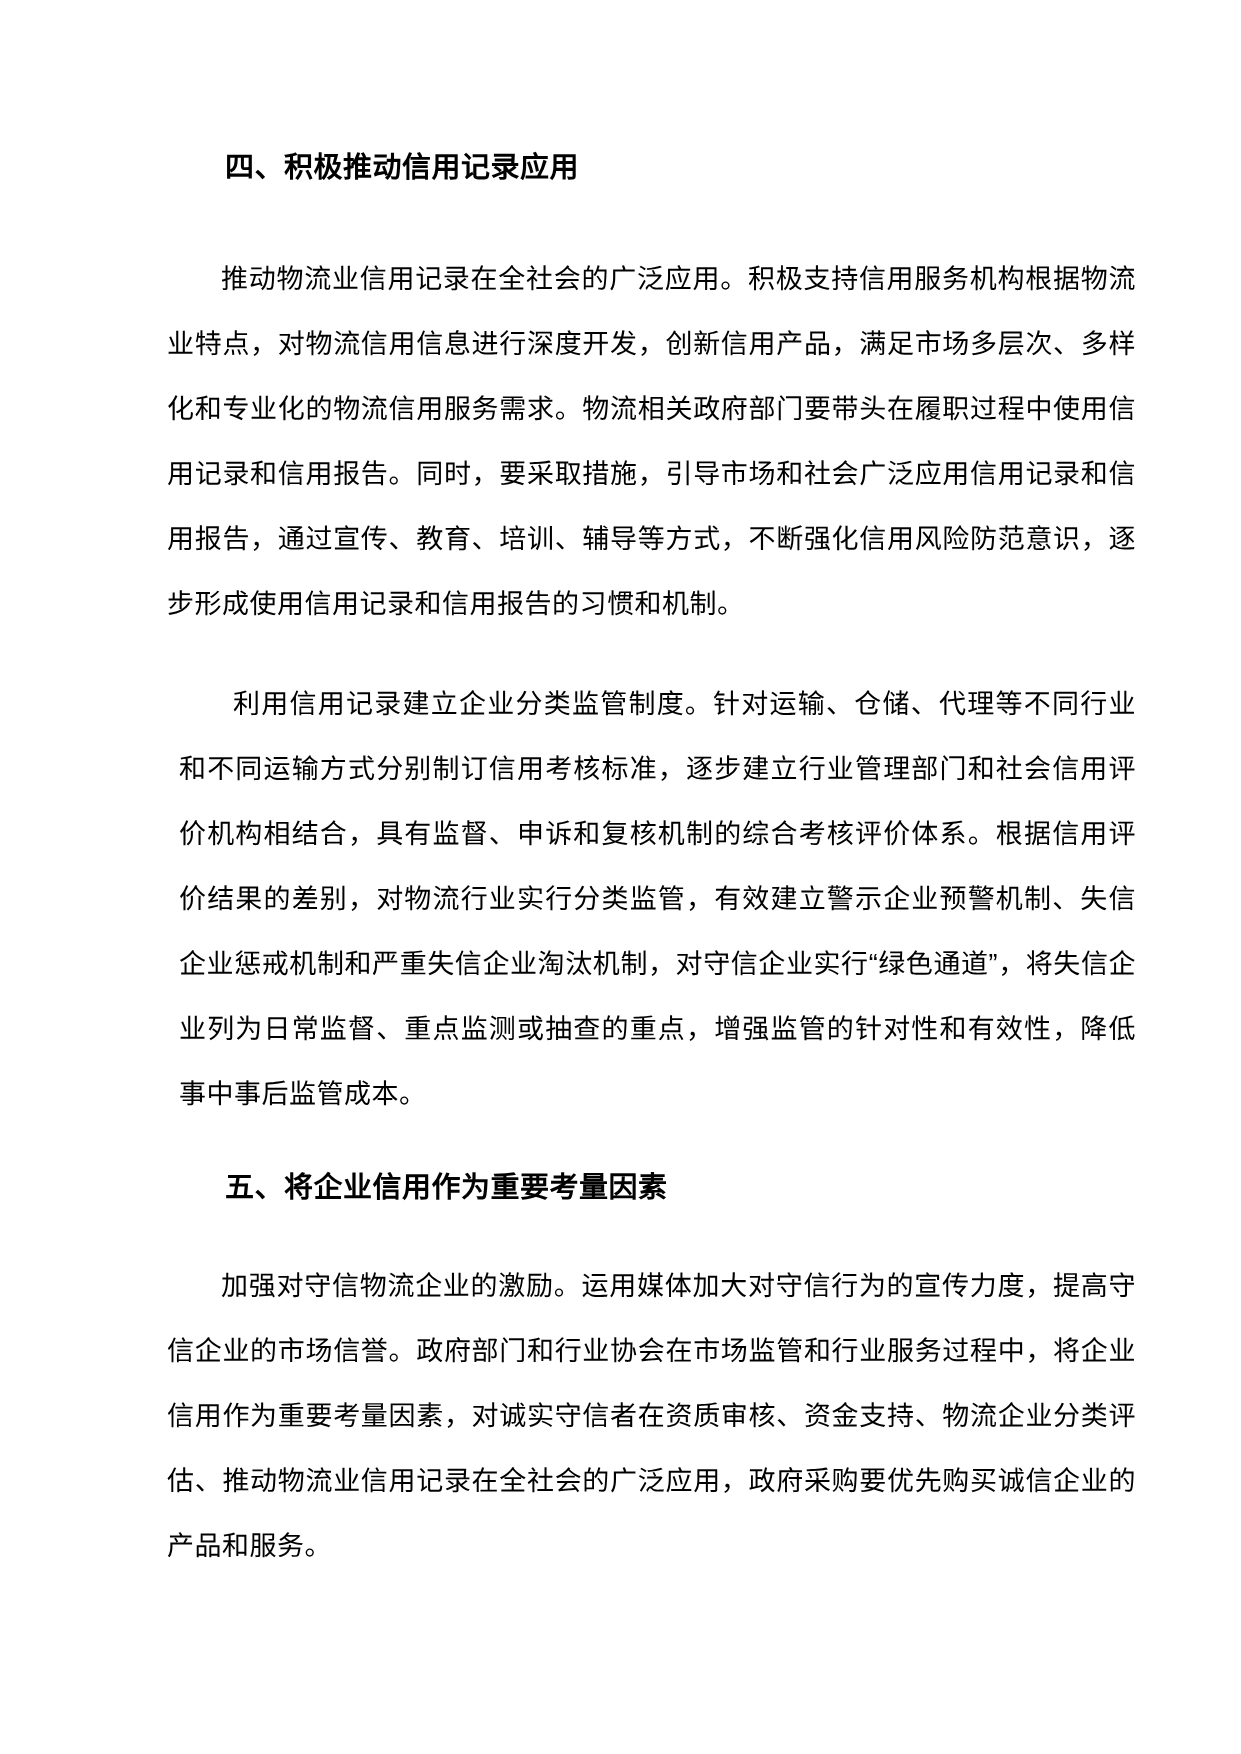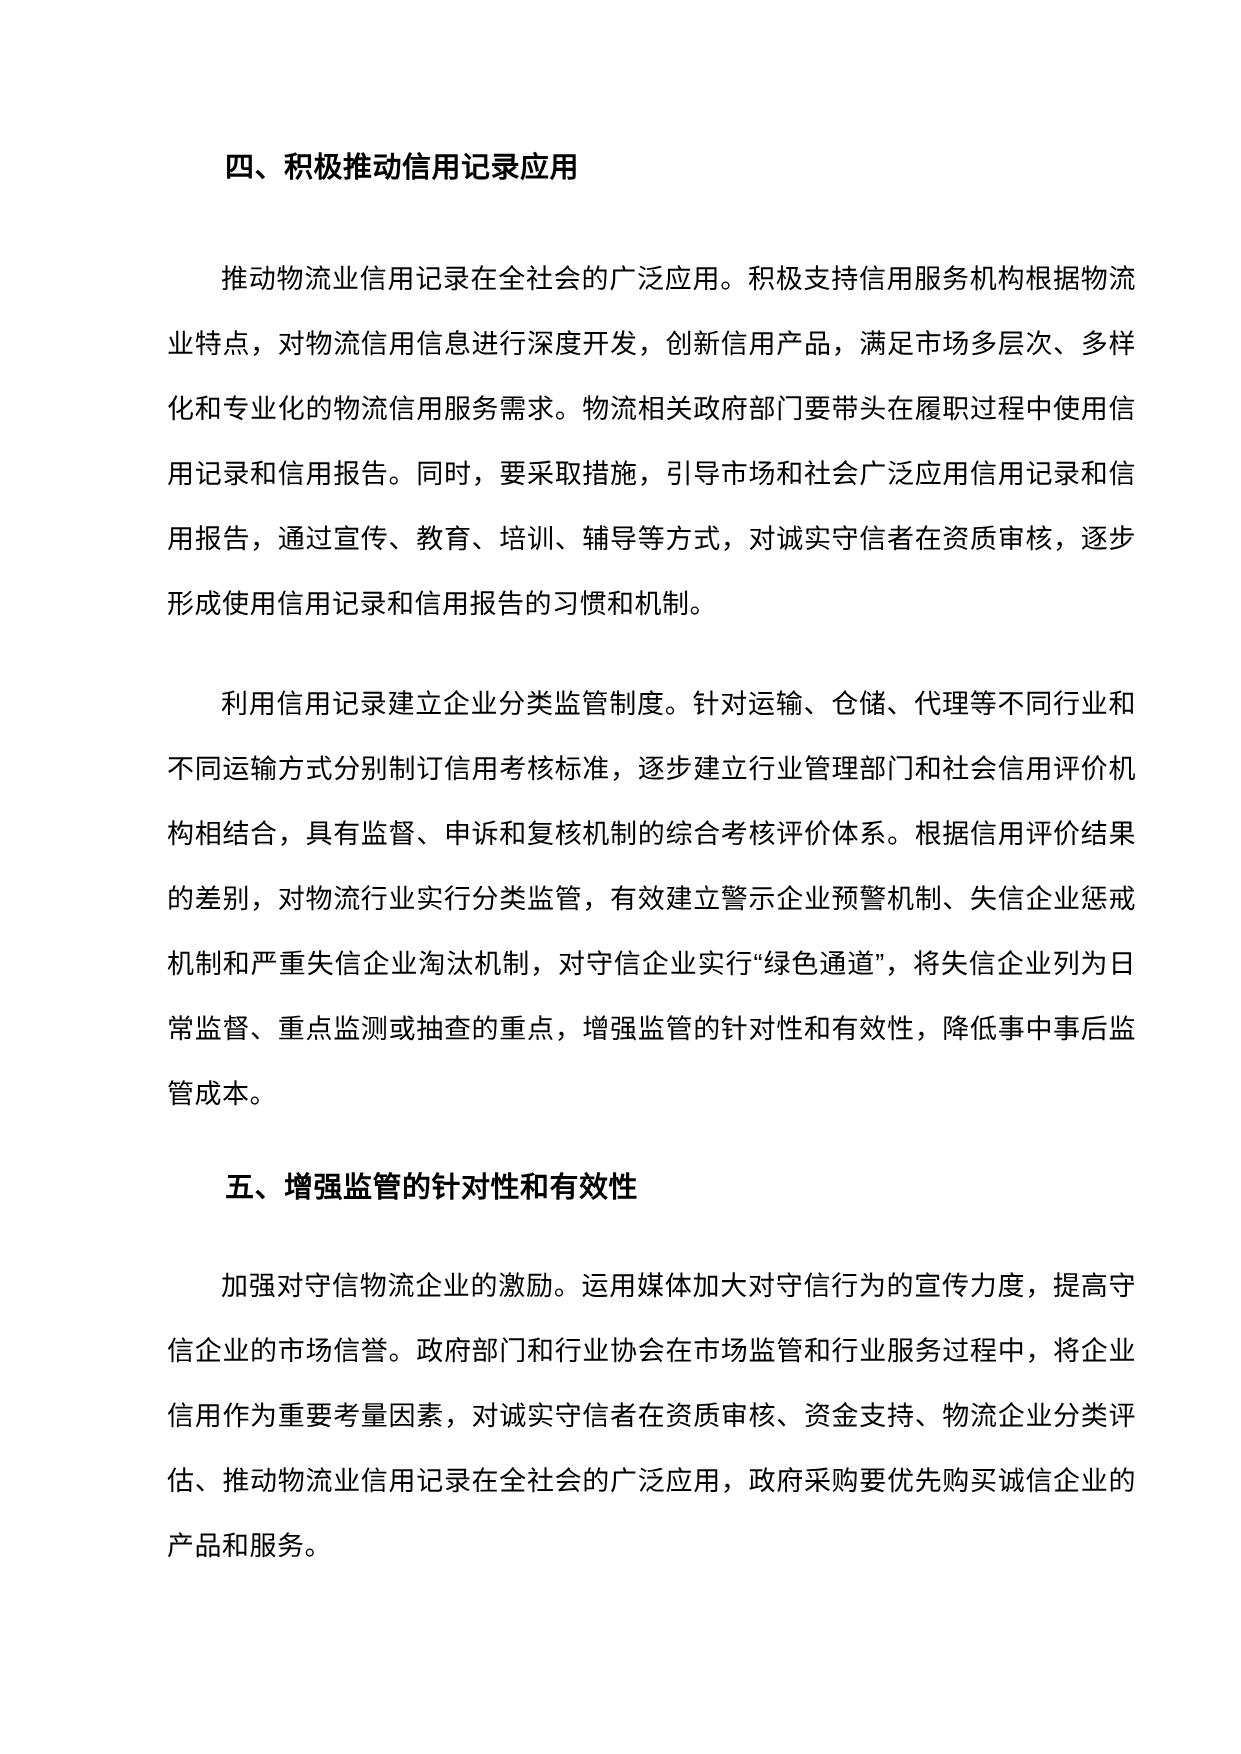--- a/index.html
+++ b/index.html
@@ -37,33 +37,34 @@
     font-size: 27px;
     line-height: 65px;
     margin: 0;
     text-align: justify;
     text-indent: 2em;
     word-break: break-all;
     letter-spacing: 0.5px;
   }
   .body-paragraph + .body-paragraph {
     margin-top: 35px;
+    margin-left: 12px;
   }
   .section-heading.later + .body-paragraph {
     margin-top: 45px;
   }
 </style>
 </head>
 <body>
 
 <div class="page">
 
   <h2 class="section-heading first">四、积极推动信用记录应用</h2>
 
-  <p class="body-paragraph">推动物流业信用记录在全社会的广泛应用。积极支持信用服务机构根据物流业特点，对物流信用信息进行深度开发，创新信用产品，满足市场多层次、多样化和专业化的物流信用服务需求。物流相关政府部门要带头在履职过程中使用信用记录和信用报告。同时，要采取措施，引导市场和社会广泛应用信用记录和信用报告，通过宣传、教育、培训、辅导等方式，对诚实守信者在资质审核，逐步形成使用信用记录和信用报告的习惯和机制。</p>
+  <p class="body-paragraph">推动物流业信用记录在全社会的广泛应用。积极支持信用服务机构根据物流业特点，对物流信用信息进行深度开发，创新信用产品，满足市场多层次、多样化和专业化的物流信用服务需求。物流相关政府部门要带头在履职过程中使用信用记录和信用报告。同时，要采取措施，引导市场和社会广泛应用信用记录和信用报告，通过宣传、教育、培训、辅导等方式，不断强化信用风险防范意识，逐步形成使用信用记录和信用报告的习惯和机制。</p>
 
   <p class="body-paragraph">利用信用记录建立企业分类监管制度。针对运输、仓储、代理等不同行业和不同运输方式分别制订信用考核标准，逐步建立行业管理部门和社会信用评价机构相结合，具有监督、申诉和复核机制的综合考核评价体系。根据信用评价结果的差别，对物流行业实行分类监管，有效建立警示企业预警机制、失信企业惩戒机制和严重失信企业淘汰机制，对守信企业实行“绿色通道”，将失信企业列为日常监督、重点监测或抽查的重点，增强监管的针对性和有效性，降低事中事后监管成本。</p>
 
-  <h2 class="section-heading later">五、增强监管的针对性和有效性</h2>
+  <h2 class="section-heading later">五、将企业信用作为重要考量因素</h2>
 
   <p class="body-paragraph">加强对守信物流企业的激励。运用媒体加大对守信行为的宣传力度，提高守信企业的市场信誉。政府部门和行业协会在市场监管和行业服务过程中，将企业信用作为重要考量因素，对诚实守信者在资质审核、资金支持、物流企业分类评估、推动物流业信用记录在全社会的广泛应用，政府采购要优先购买诚信企业的产品和服务。</p>
 
 </div>
 
 </body></html>

